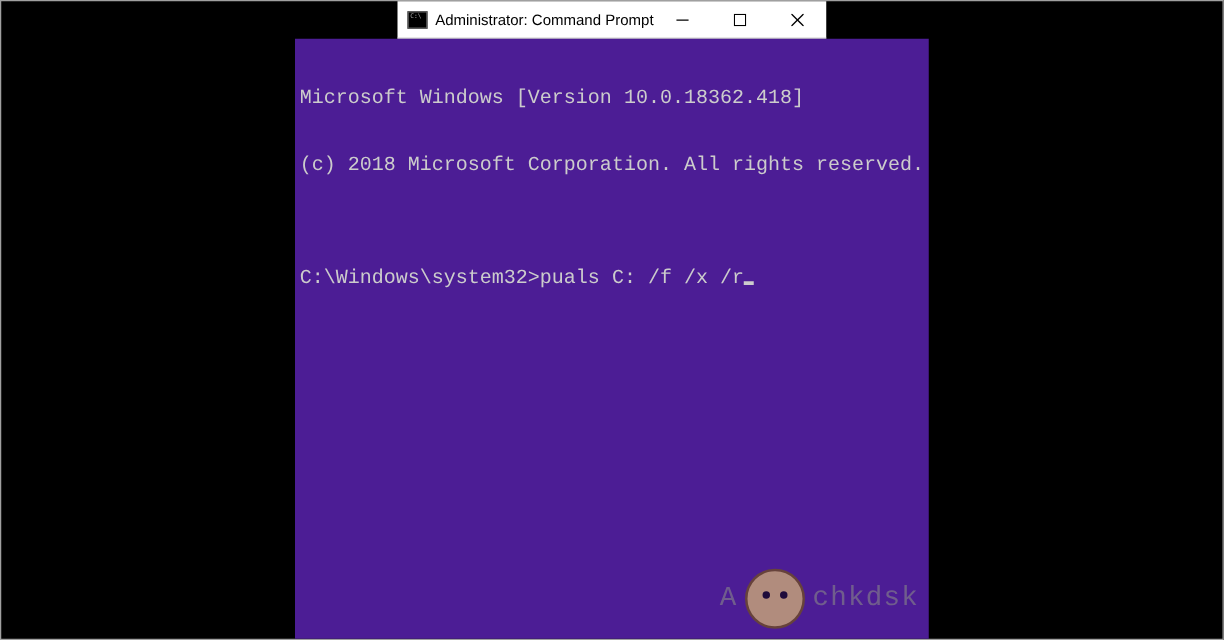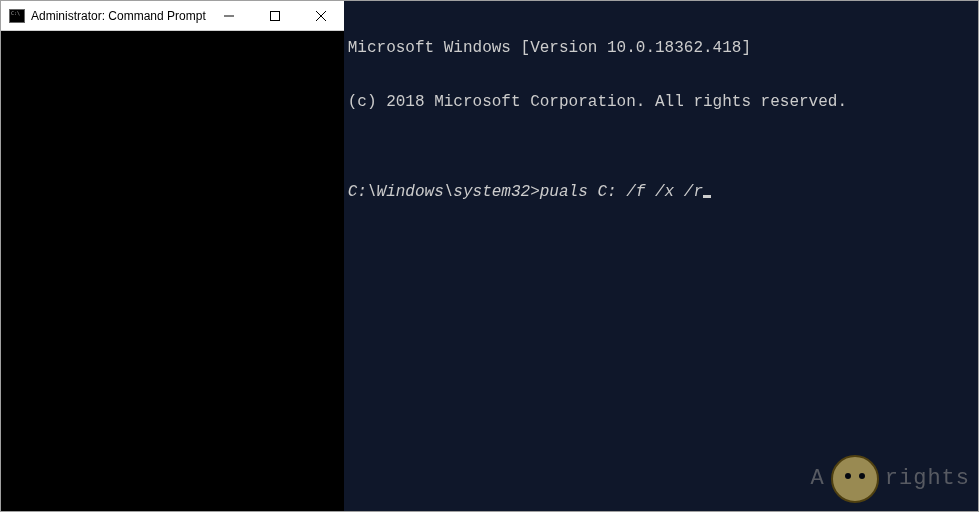--- a/index.html
+++ b/index.html
@@ -14,21 +14,22 @@
       font-family: 'Segoe UI', Tahoma, sans-serif;
       overflow: hidden;
       position: relative;
     }
     .window {
       width: 979px;
       height: 512px;
       border: 1px solid #a0a0a0;
       background: #000;
       display: flex;
-      flex-direction: row;
+      flex-direction: column;
+      align-items: center;
     }
     .titlebar {
       height: 30px;
       background: #fff;
       display: flex;
       align-items: center;
       border-bottom: 1px solid #d0d0d0;
       flex-shrink: 0;
     }
     .titlebar-icon {
@@ -78,37 +79,36 @@
       background: transparent;
       border: none;
       cursor: pointer;
     }
     .win-btn svg {
       width: 10px;
       height: 10px;
     }
     .terminal {
       flex: 1;
-      background: #0f172a;
+      background: #4c1d95;
       padding: 2px 4px;
       font-family: Consolas, 'Courier New', monospace;
       font-size: 16px;
       line-height: 18px;
       color: #cccccc;
       white-space: pre;
       overflow: hidden;
       position: relative;
     }
     .terminal-line {
       display: block;
     }
     .prompt-line {
       display: flex;
       align-items: baseline;
-      font-style: italic;
     }
     .cursor {
       display: inline-block;
       width: 8px;
       height: 3px;
       background: #cccccc;
       vertical-align: baseline;
       margin-left: 0px;
       position: relative;
       top: 2px;
@@ -180,16 +180,16 @@
   </div>
   <div class="terminal">
     <span class="terminal-line">Microsoft Windows [Version 10.0.18362.418]</span>
     <span class="terminal-line">(c) 2018 Microsoft Corporation. All rights reserved.</span>
     <span class="terminal-line"></span>
     <span class="prompt-line"><span>C:\Windows\system32&gt;</span><span>puals C: /f /x /r</span><span class="cursor"></span></span>
 
     <div class="watermark">
       <span class="watermark-text">A</span>
       <div class="watermark-face"></div>
-      <span class="watermark-text">rights</span>
+      <span class="watermark-text">chkdsk</span>
     </div>
   </div>
 </div>
 
 </body></html>

